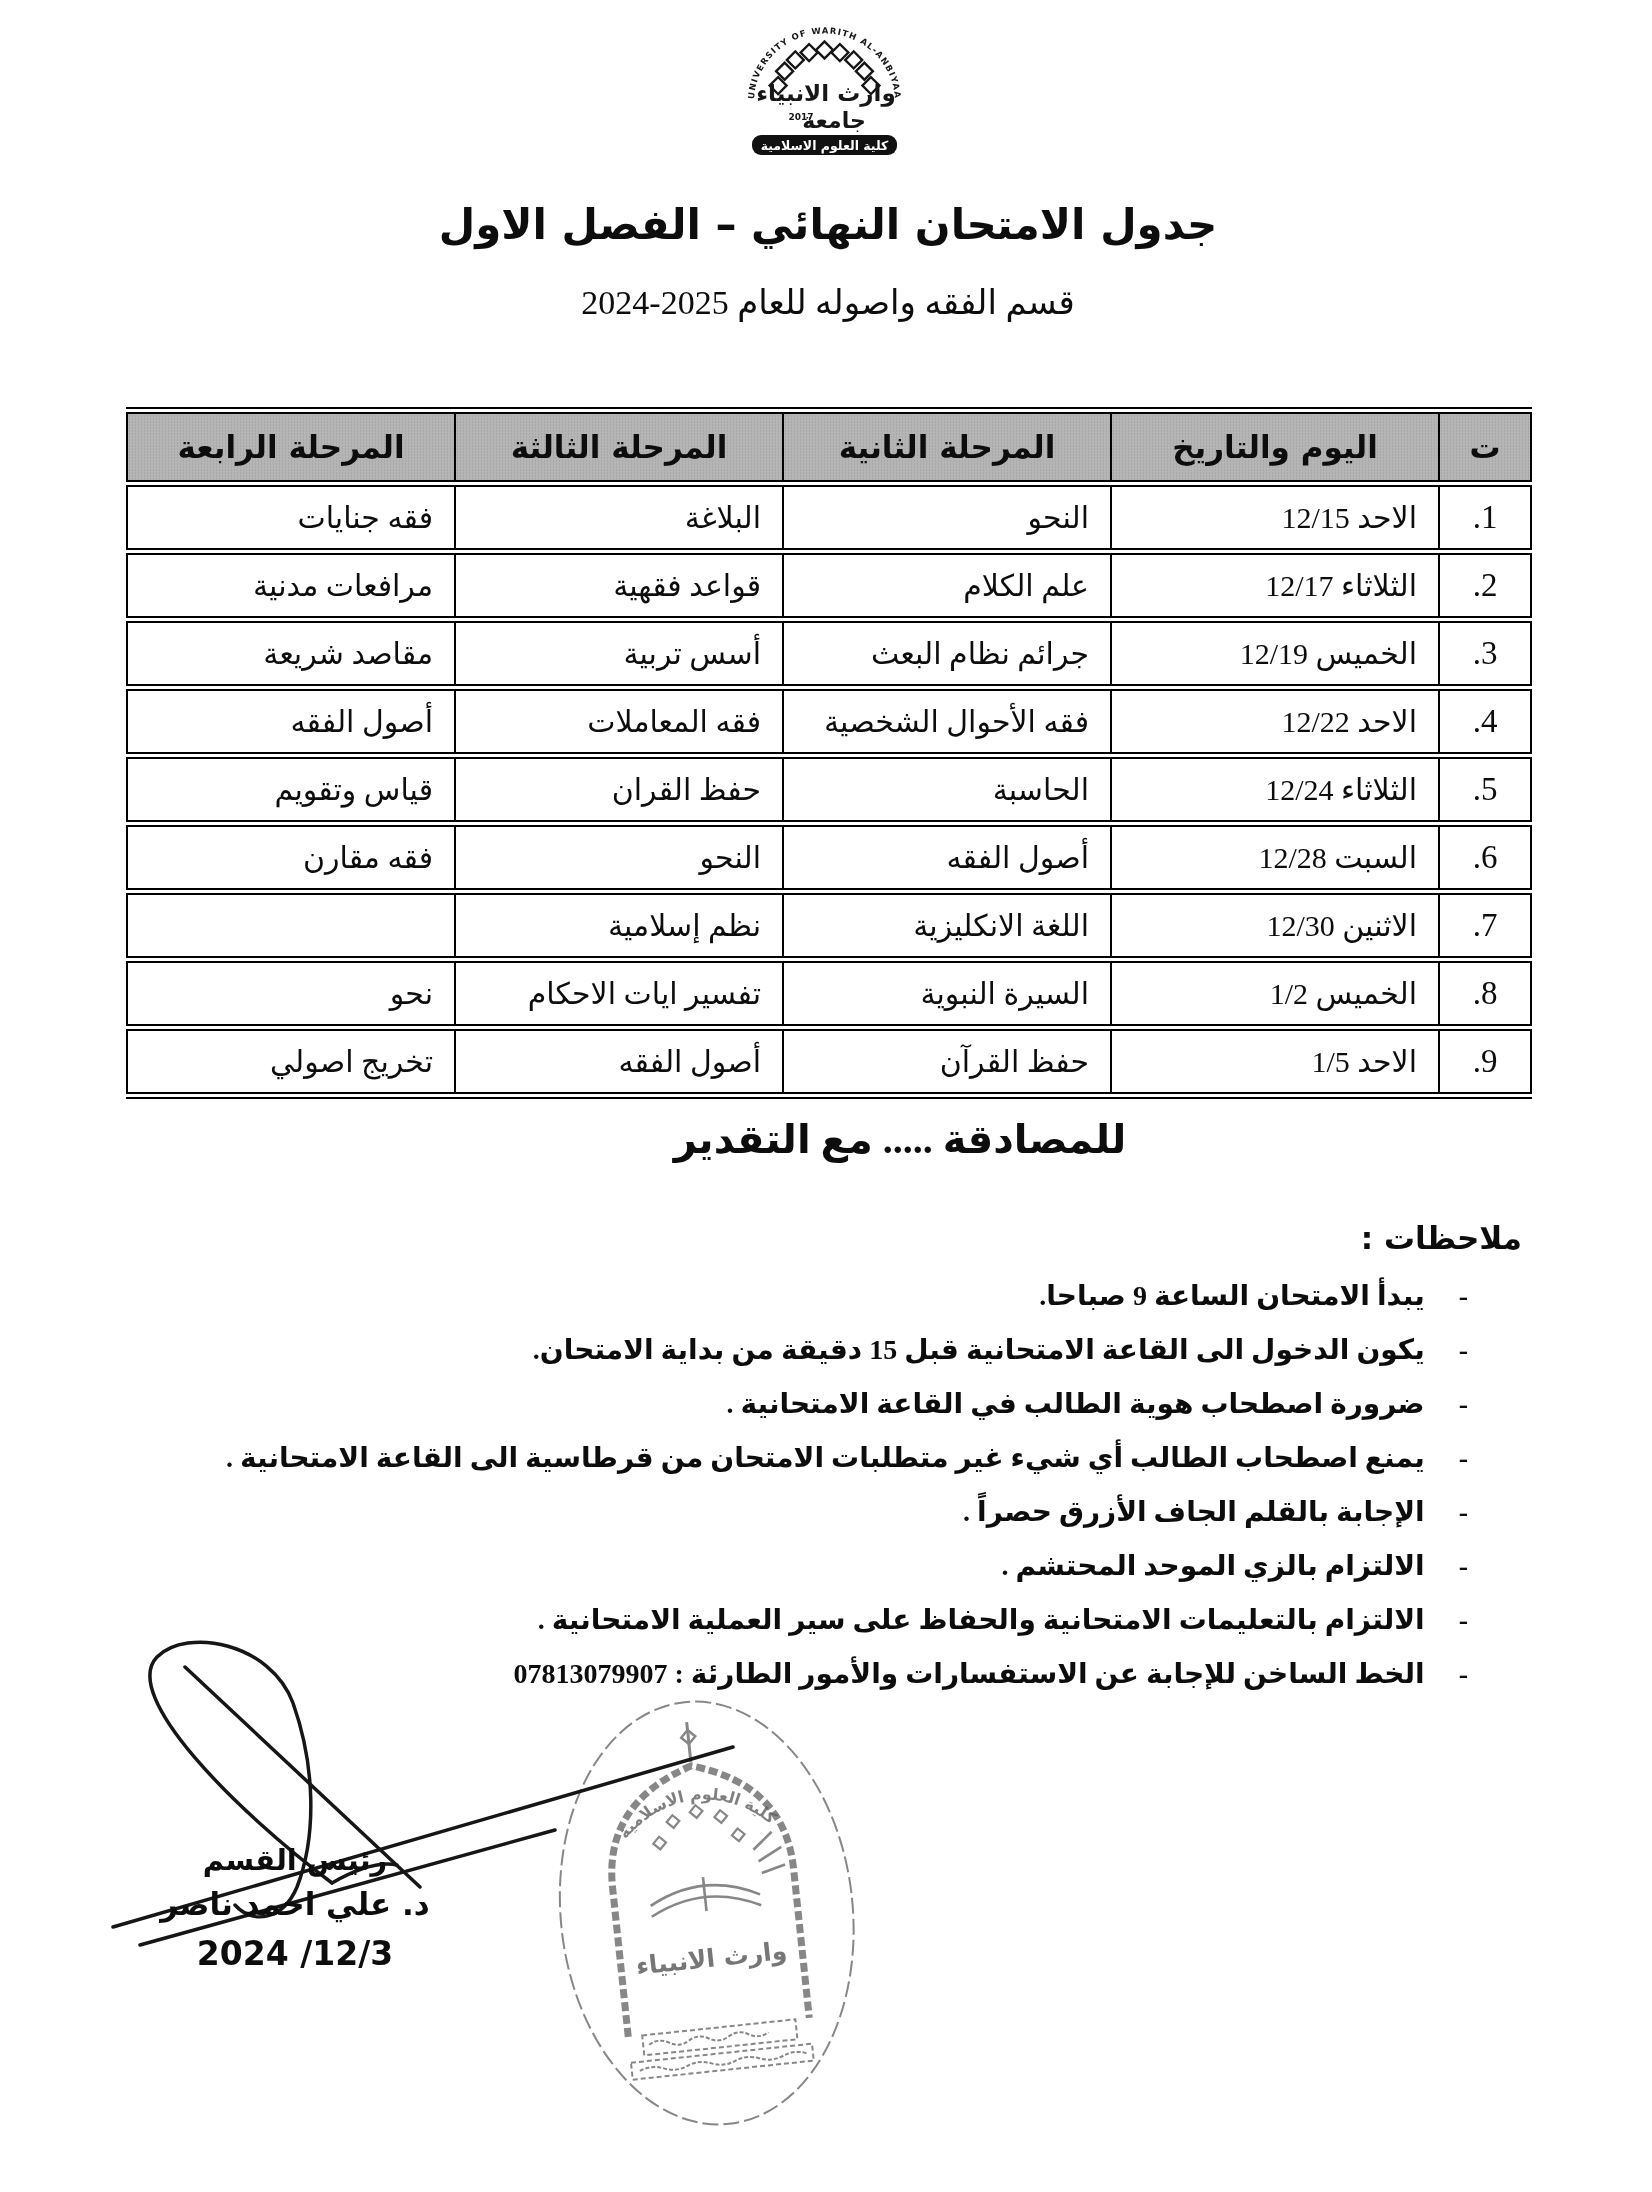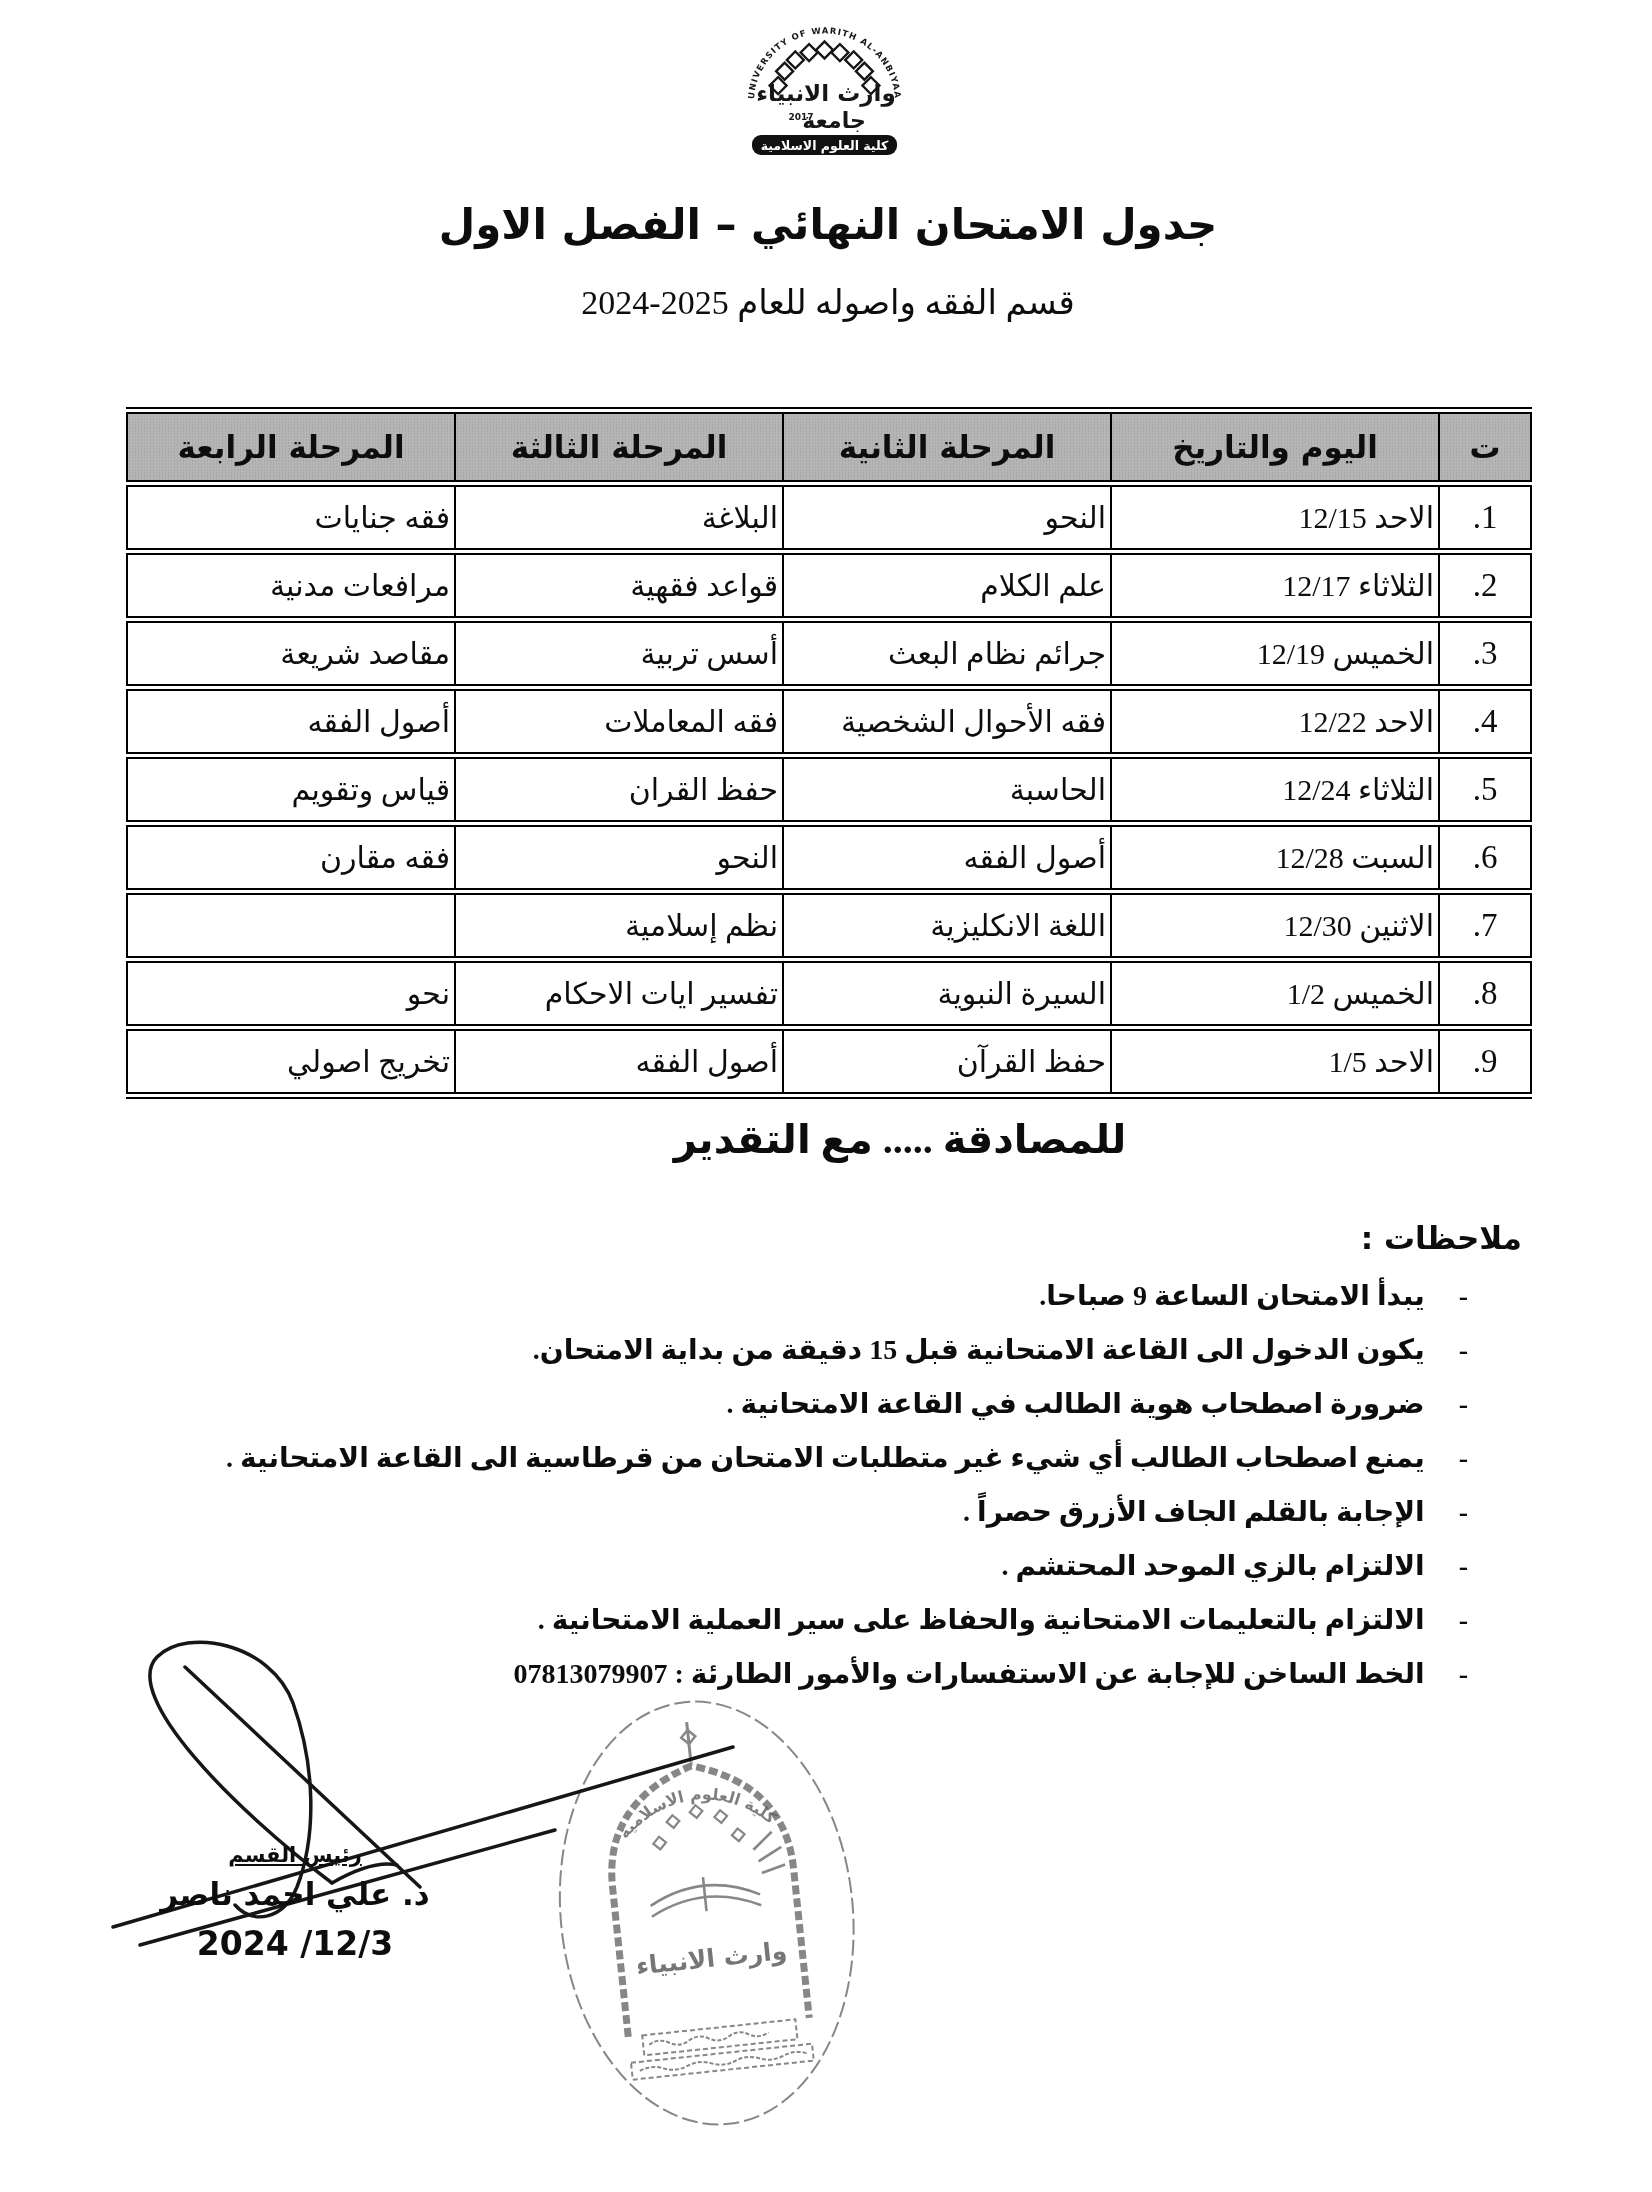--- a/index.html
+++ b/index.html
@@ -19,21 +19,21 @@
                  border-collapse:collapse;table-layout:fixed;}
   .schedule th,.schedule td{
       border-left:2px solid #000;border-right:2px solid #000;
       border-top:7px double #000;border-bottom:7px double #000;
       overflow:hidden;white-space:nowrap;}
   .schedule th{height:64px;font-size:31px;font-weight:bold;text-align:center;direction:rtl;
       background-color:#b5b5b5;
       background-image:radial-gradient(#9a9a9a 0.6px, rgba(0,0,0,0) 0.7px);
       background-size:3px 3px;}
   .schedule td{height:61px;font-size:30px;vertical-align:middle;
-      padding:0 4px 0 4px;direction:rtl;
+      padding:0 21px 0 4px;direction:rtl;
       font-family:"Liberation Serif","DejaVu Sans",serif;}
   .schedule td.num{text-align:center;padding:0;font-size:33px;}
 
   
   .approval{position:absolute;left:400px;top:1116px;width:1000px;text-align:center;
             direction:rtl;font-size:40px;font-weight:bold;
             font-family:"Liberation Serif","DejaVu Sans",serif;}
   .notes-heading{position:absolute;right:130px;top:1220px;direction:rtl;
             font-size:31px;font-weight:bold;}
   .notes-list{position:absolute;right:184px;top:1280px;direction:rtl;width:1280px;}
@@ -41,21 +41,21 @@
         font-size:28px;font-weight:bold;line-height:32px;
         font-family:"Liberation Serif","DejaVu Sans",serif;}
   .note .dash{flex:0 0 auto;}
   .note .note-text{white-space:nowrap;}
 
   
   .stamp-svg{position:absolute;left:552px;top:1693px;z-index:1;transform:rotate(-6deg);}
   .signature-svg{position:absolute;left:85px;top:1625px;z-index:2;}
   .sig-block{position:absolute;left:130px;top:1843px;width:330px;text-align:center;
              direction:rtl;z-index:3;}
-  .sig-role{font-size:21px;font-weight:bold;text-decoration:underline;}
+  .sig-role{font-size:29px;font-weight:bold;}
   .sig-name{font-size:31px;font-weight:bold;margin-top:9px;}
   .sig-date{font-size:33px;font-weight:bold;margin-top:12px;direction:ltr;
             font-family:"DejaVu Sans",sans-serif;}
   .logo-svg{position:absolute;left:742px;top:8px;}
 </style>
 </head>
 <body>
 
 <div class="page">
 

